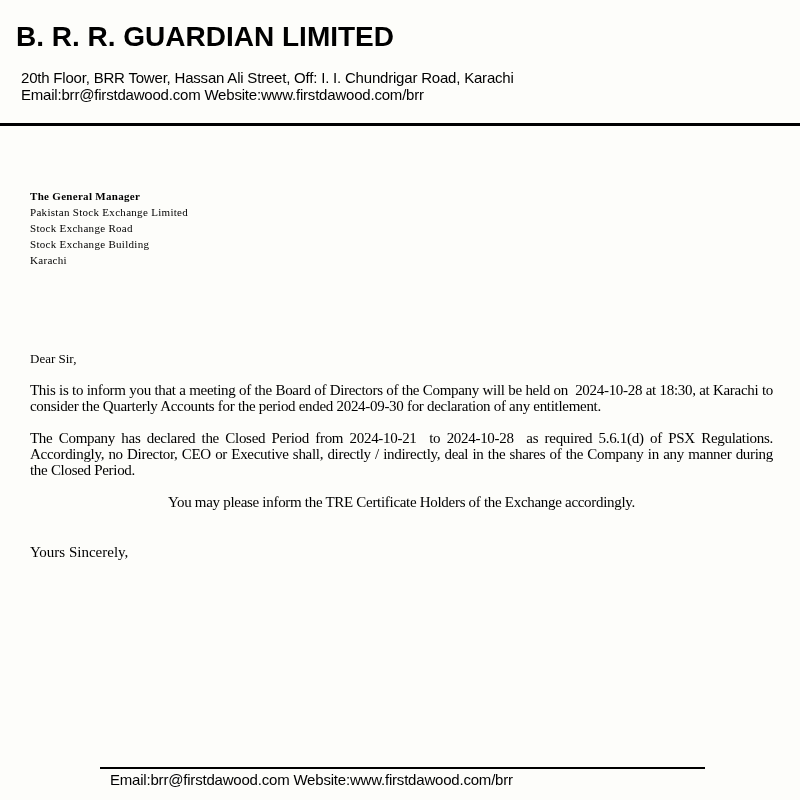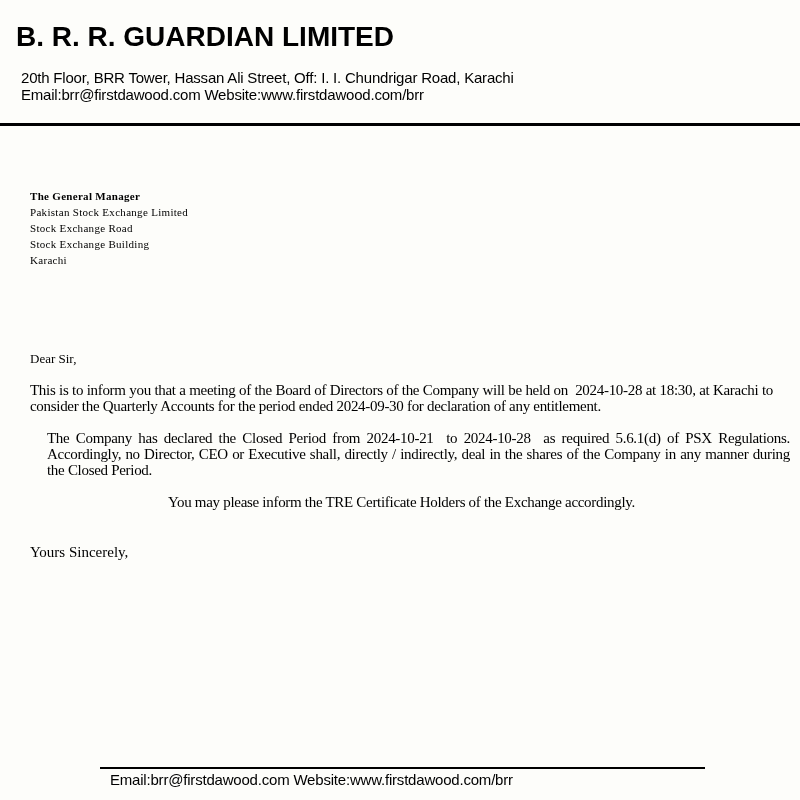--- a/index.html
+++ b/index.html
@@ -87,21 +87,21 @@
     position: absolute;
     left: 30px;
     width: 743px;
     font-size: 15px;
     line-height: 16px;
     letter-spacing: -0.3px;
     text-align: justify;
     white-space: pre-wrap;
   }
   .para-1 { top: 382px; }
-  .para-2 { top: 430px; margin-left: 17px; }
+  .para-2 { top: 430px; }
   .para-3 { top: 494px; text-align: center; }
 
   .closing {
     position: absolute;
     left: 30px;
     top: 544px;
     font-size: 15px;
   }
 
   

